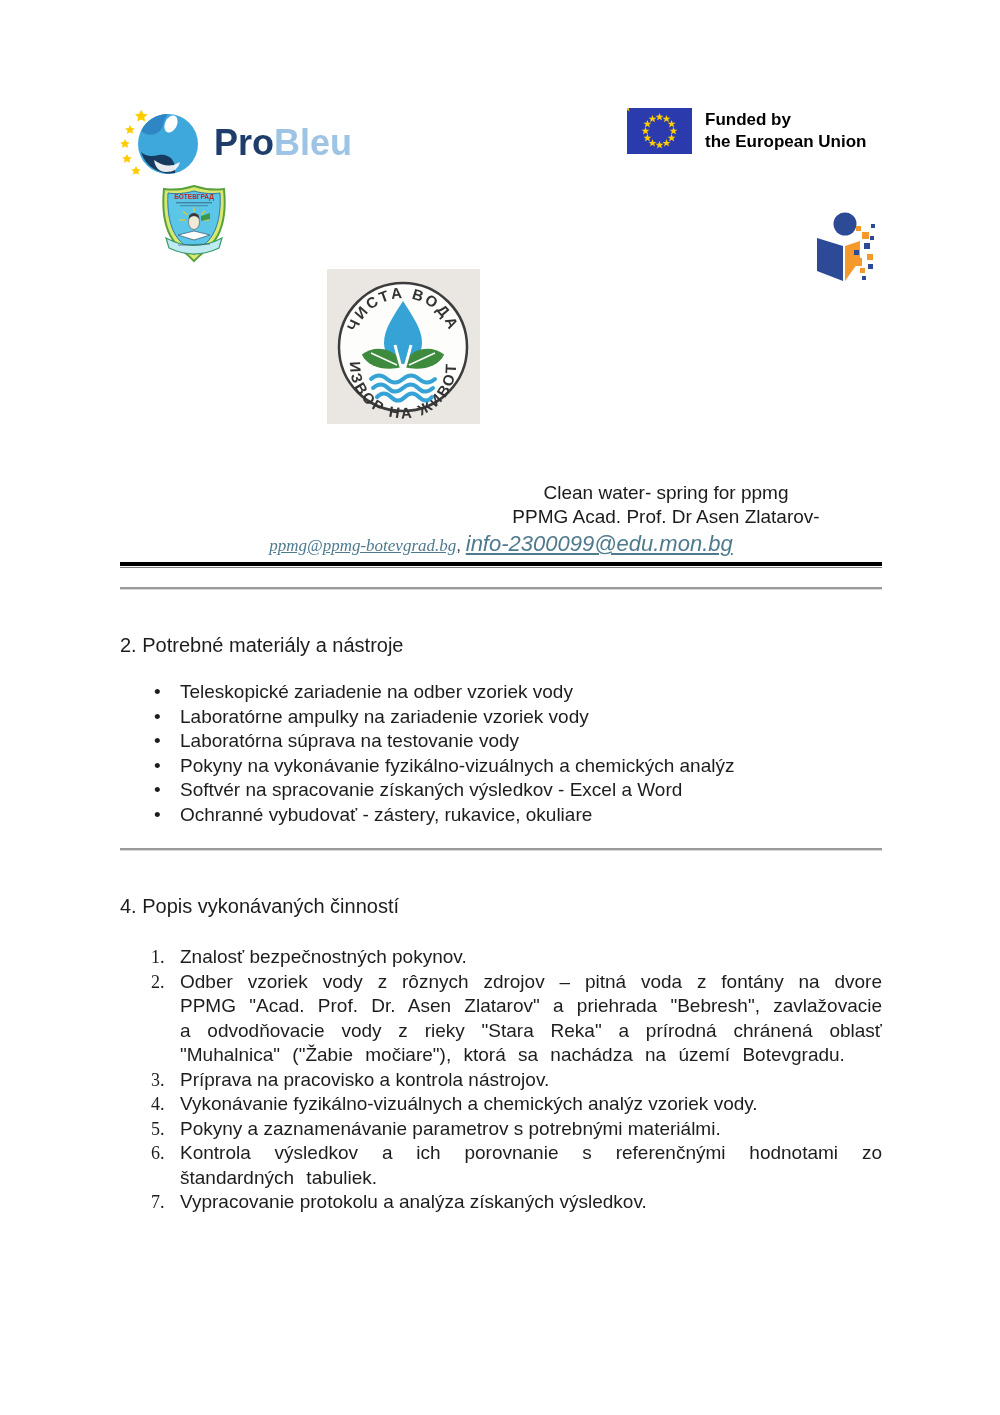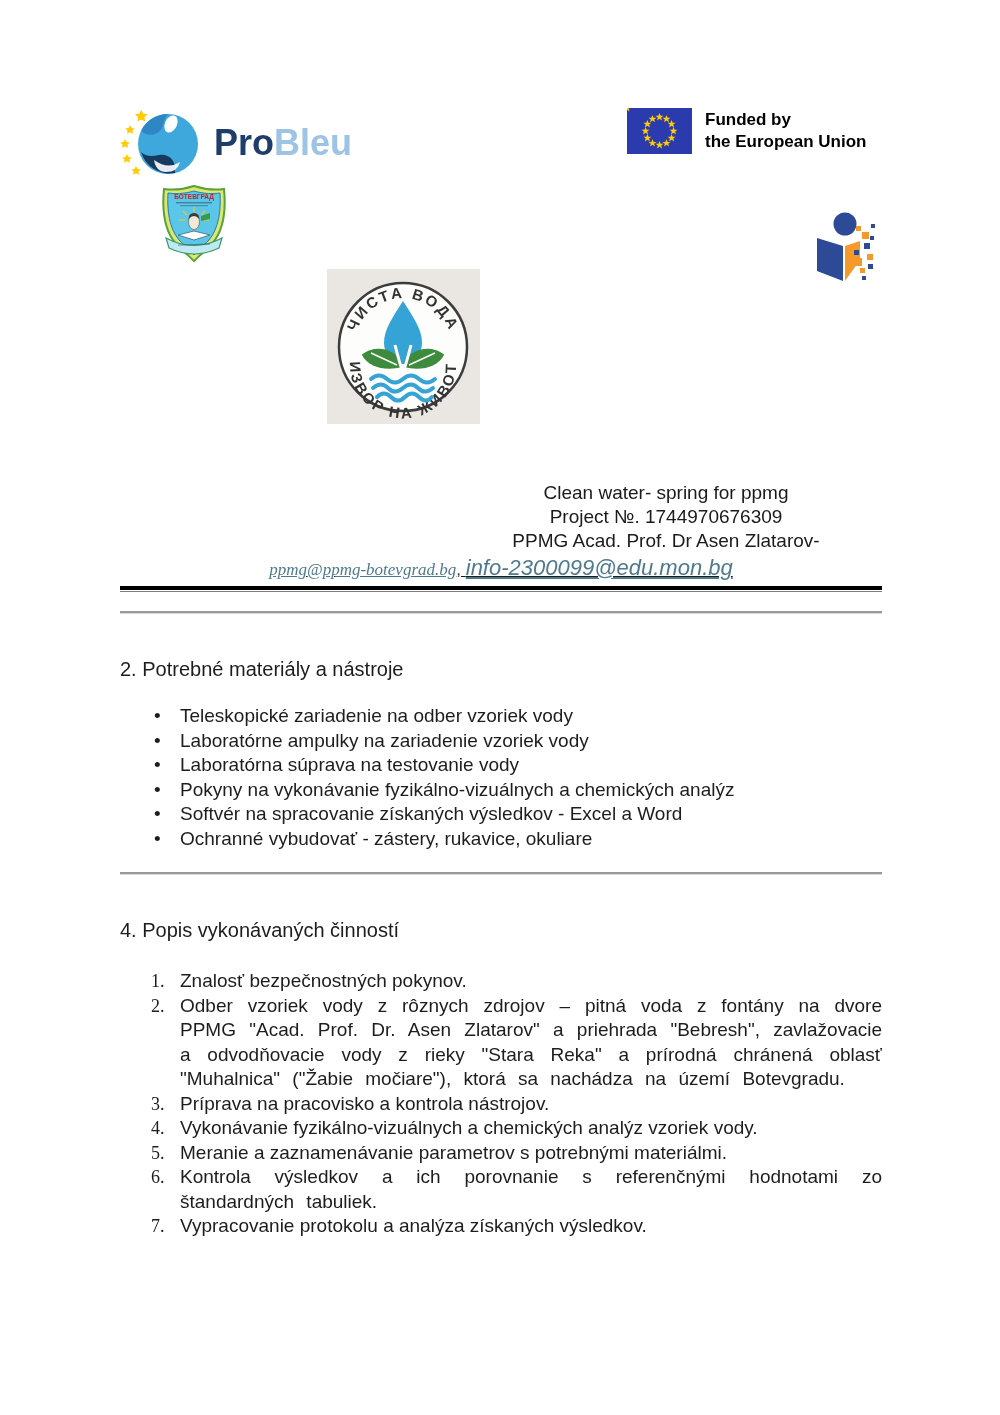--- a/index.html
+++ b/index.html
@@ -20,21 +20,21 @@
   .euflag-text { margin-left:13px; font-weight:bold; font-size:17px; line-height:22px; color:#000000; }
 
   .edulogo { position:absolute; left:810px; top:210px; }
 
   .waterlogo { position:absolute; left:327px; top:269px; }
 
   
   .content { position:absolute; left:120px; top:481px; width:762px; }
 
   .project-lines { margin-left:330px; text-align:center; font-size:19px; line-height:24px; color:#1b1b1b; }
-  .email-line { text-align:center; line-height:27px; margin-top:1px; white-space:nowrap;text-decoration:underline; }
+  .email-line { text-align:center; line-height:27px; margin-top:1px; white-space:nowrap; }
   .email-serif { font-family:"Liberation Serif", serif; font-style:italic; font-size:17px;
                  color:#4f7a8e; text-decoration:underline; }
   .email-sep  { font-size:17px; color:#3a3a3a; }
   .email-sans { font-style:italic; font-size:22px; color:#4f7a8e; text-decoration:underline; }
 
   .black-rule { height:6px; margin-top:3px;
     background:linear-gradient(to bottom, #000 0 62%, #ffffff 62% 80%, #7c7c7c 80% 100%); }
 
   .intro { margin-top:17px; font-size:19px; line-height:25px; text-align:justify;
            text-indent:46px; word-spacing:9px; }
@@ -186,21 +186,20 @@
         <path d="M46 119 q8 -7 15 0 t15 0 t15 0 t15 0"></path>
         <path d="M50 128 q7 -7 14 0 t14 0 t14 0 t13 0"></path>
       </g>
     </svg>
   </div>
 
   <div class="content">
 
     <div class="project-lines">
       <div>Clean water- spring for ppmg</div>
-      <div>Project №. 1744970676309</div>
       <div>PPMG Acad. Prof. Dr Asen Zlatarov-</div>
     </div>
 
     <div class="email-line"><span class="email-serif">ppmg@ppmg-botevgrad.bg</span><span class="email-sep">, </span><span class="email-sans">info-2300099@edu.mon.bg</span></div>
 
     <div class="black-rule"></div>
 
 
     <div class="rule rule1"></div>
 
@@ -249,21 +248,21 @@
       <div class="ol-row">
         <span class="ol-num">3.</span>
         <span class="ol-text">Príprava na pracovisko a kontrola nástrojov.</span>
       </div>
       <div class="ol-row">
         <span class="ol-num">4.</span>
         <span class="ol-text">Vykonávanie fyzikálno-vizuálnych a chemických analýz vzoriek vody.</span>
       </div>
       <div class="ol-row">
         <span class="ol-num">5.</span>
-        <span class="ol-text">Meranie a zaznamenávanie parametrov s potrebnými materiálmi.</span>
+        <span class="ol-text">Pokyny a zaznamenávanie parametrov s potrebnými materiálmi.</span>
       </div>
       <div class="ol-row">
         <span class="ol-num">6.</span>
         <span class="ol-text justify">Kontrola výsledkov a ich porovnanie s referenčnými hodnotami zo štandardných tabuliek.</span>
       </div>
       <div class="ol-row">
         <span class="ol-num">7.</span>
         <span class="ol-text">Vypracovanie protokolu a analýza získaných výsledkov.</span>
       </div>
     </div>

